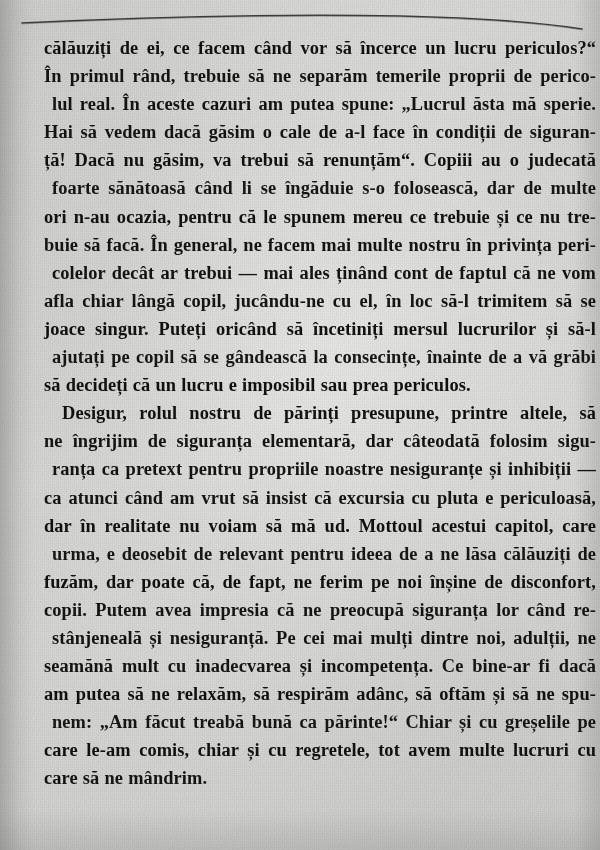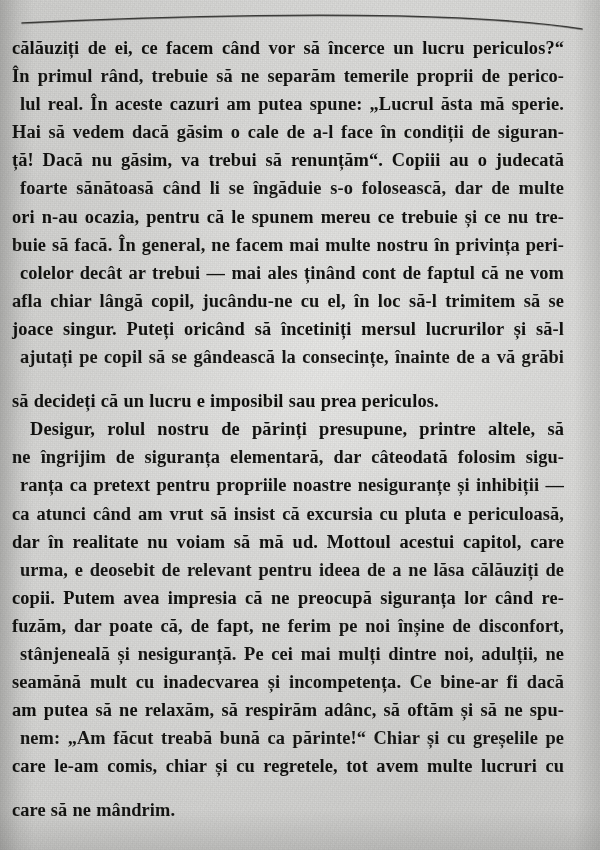--- a/index.html
+++ b/index.html
@@ -81,21 +81,21 @@
     left: 0;
     top: 10px;
     width: 600px;
     height: 26px;
     pointer-events: none;
   }
 
   
   #body-text {
     position: absolute;
-    left: 12px;
+    left: 44px;
     top: 34px;
     width: 552px;
     color: #141412;
     font-weight: 700;
     font-size: 18.4px;
     line-height: 28.1px;
     letter-spacing: .1px;
     word-spacing: .4px;
     -webkit-font-smoothing: none;
   }
@@ -114,21 +114,20 @@
     text-align: justify;
   }
   
   .ln.just {
     text-align: justify;
     text-align-last: justify;
   }
   .ln.last {
     text-align: left;
     text-align-last: left;
-    margin-top: 16px;
   }
   .ln.indent {
     text-indent: 18px;
   }
 
   
   .ln:nth-child(odd)  { filter: contrast(1.03); }
   .ln:nth-child(3n)   { opacity: .985; margin-left: 8px; }
 </style>
 </head>
@@ -165,22 +164,22 @@
       <span class="ln last">să decideți că un lucru e imposibil sau prea periculos.</span>
     </p>
 
     <p class="para">
       <span class="ln just indent">Desigur, rolul nostru de părinți presupune, printre altele, să</span>
       <span class="ln just">ne îngrijim de siguranța elementară, dar câteodată folosim sigu-</span>
       <span class="ln just">ranța ca pretext pentru propriile noastre nesiguranțe și inhibiții —</span>
       <span class="ln just">ca atunci când am vrut să insist că excursia cu pluta e periculoasă,</span>
       <span class="ln just">dar în realitate nu voiam să mă ud. Mottoul acestui capitol, care</span>
       <span class="ln just">urma, e deosebit de relevant pentru ideea de a ne lăsa călăuziți de</span>
+      <span class="ln just">fuzăm, dar poate că, de fapt, ne ferim pe noi înșine de disconfort,</span>
       <span class="ln just">copii. Putem avea impresia că ne preocupă siguranța lor când re-</span>
-      <span class="ln just">fuzăm, dar poate că, de fapt, ne ferim pe noi înșine de disconfort,</span>
       <span class="ln just">stânjeneală și nesiguranță. Pe cei mai mulți dintre noi, adulții, ne</span>
       <span class="ln just">seamănă mult cu inadecvarea și incompetența. Ce bine-ar fi dacă</span>
       <span class="ln just">am putea să ne relaxăm, să respirăm adânc, să oftăm și să ne spu-</span>
       <span class="ln just">nem: „Am făcut treabă bună ca părinte!“ Chiar și cu greșelile pe</span>
       <span class="ln just">care le-am comis, chiar și cu regretele, tot avem multe lucruri cu</span>
       <span class="ln last">care să ne mândrim.</span>
     </p>
 
   </div>
 </div>

